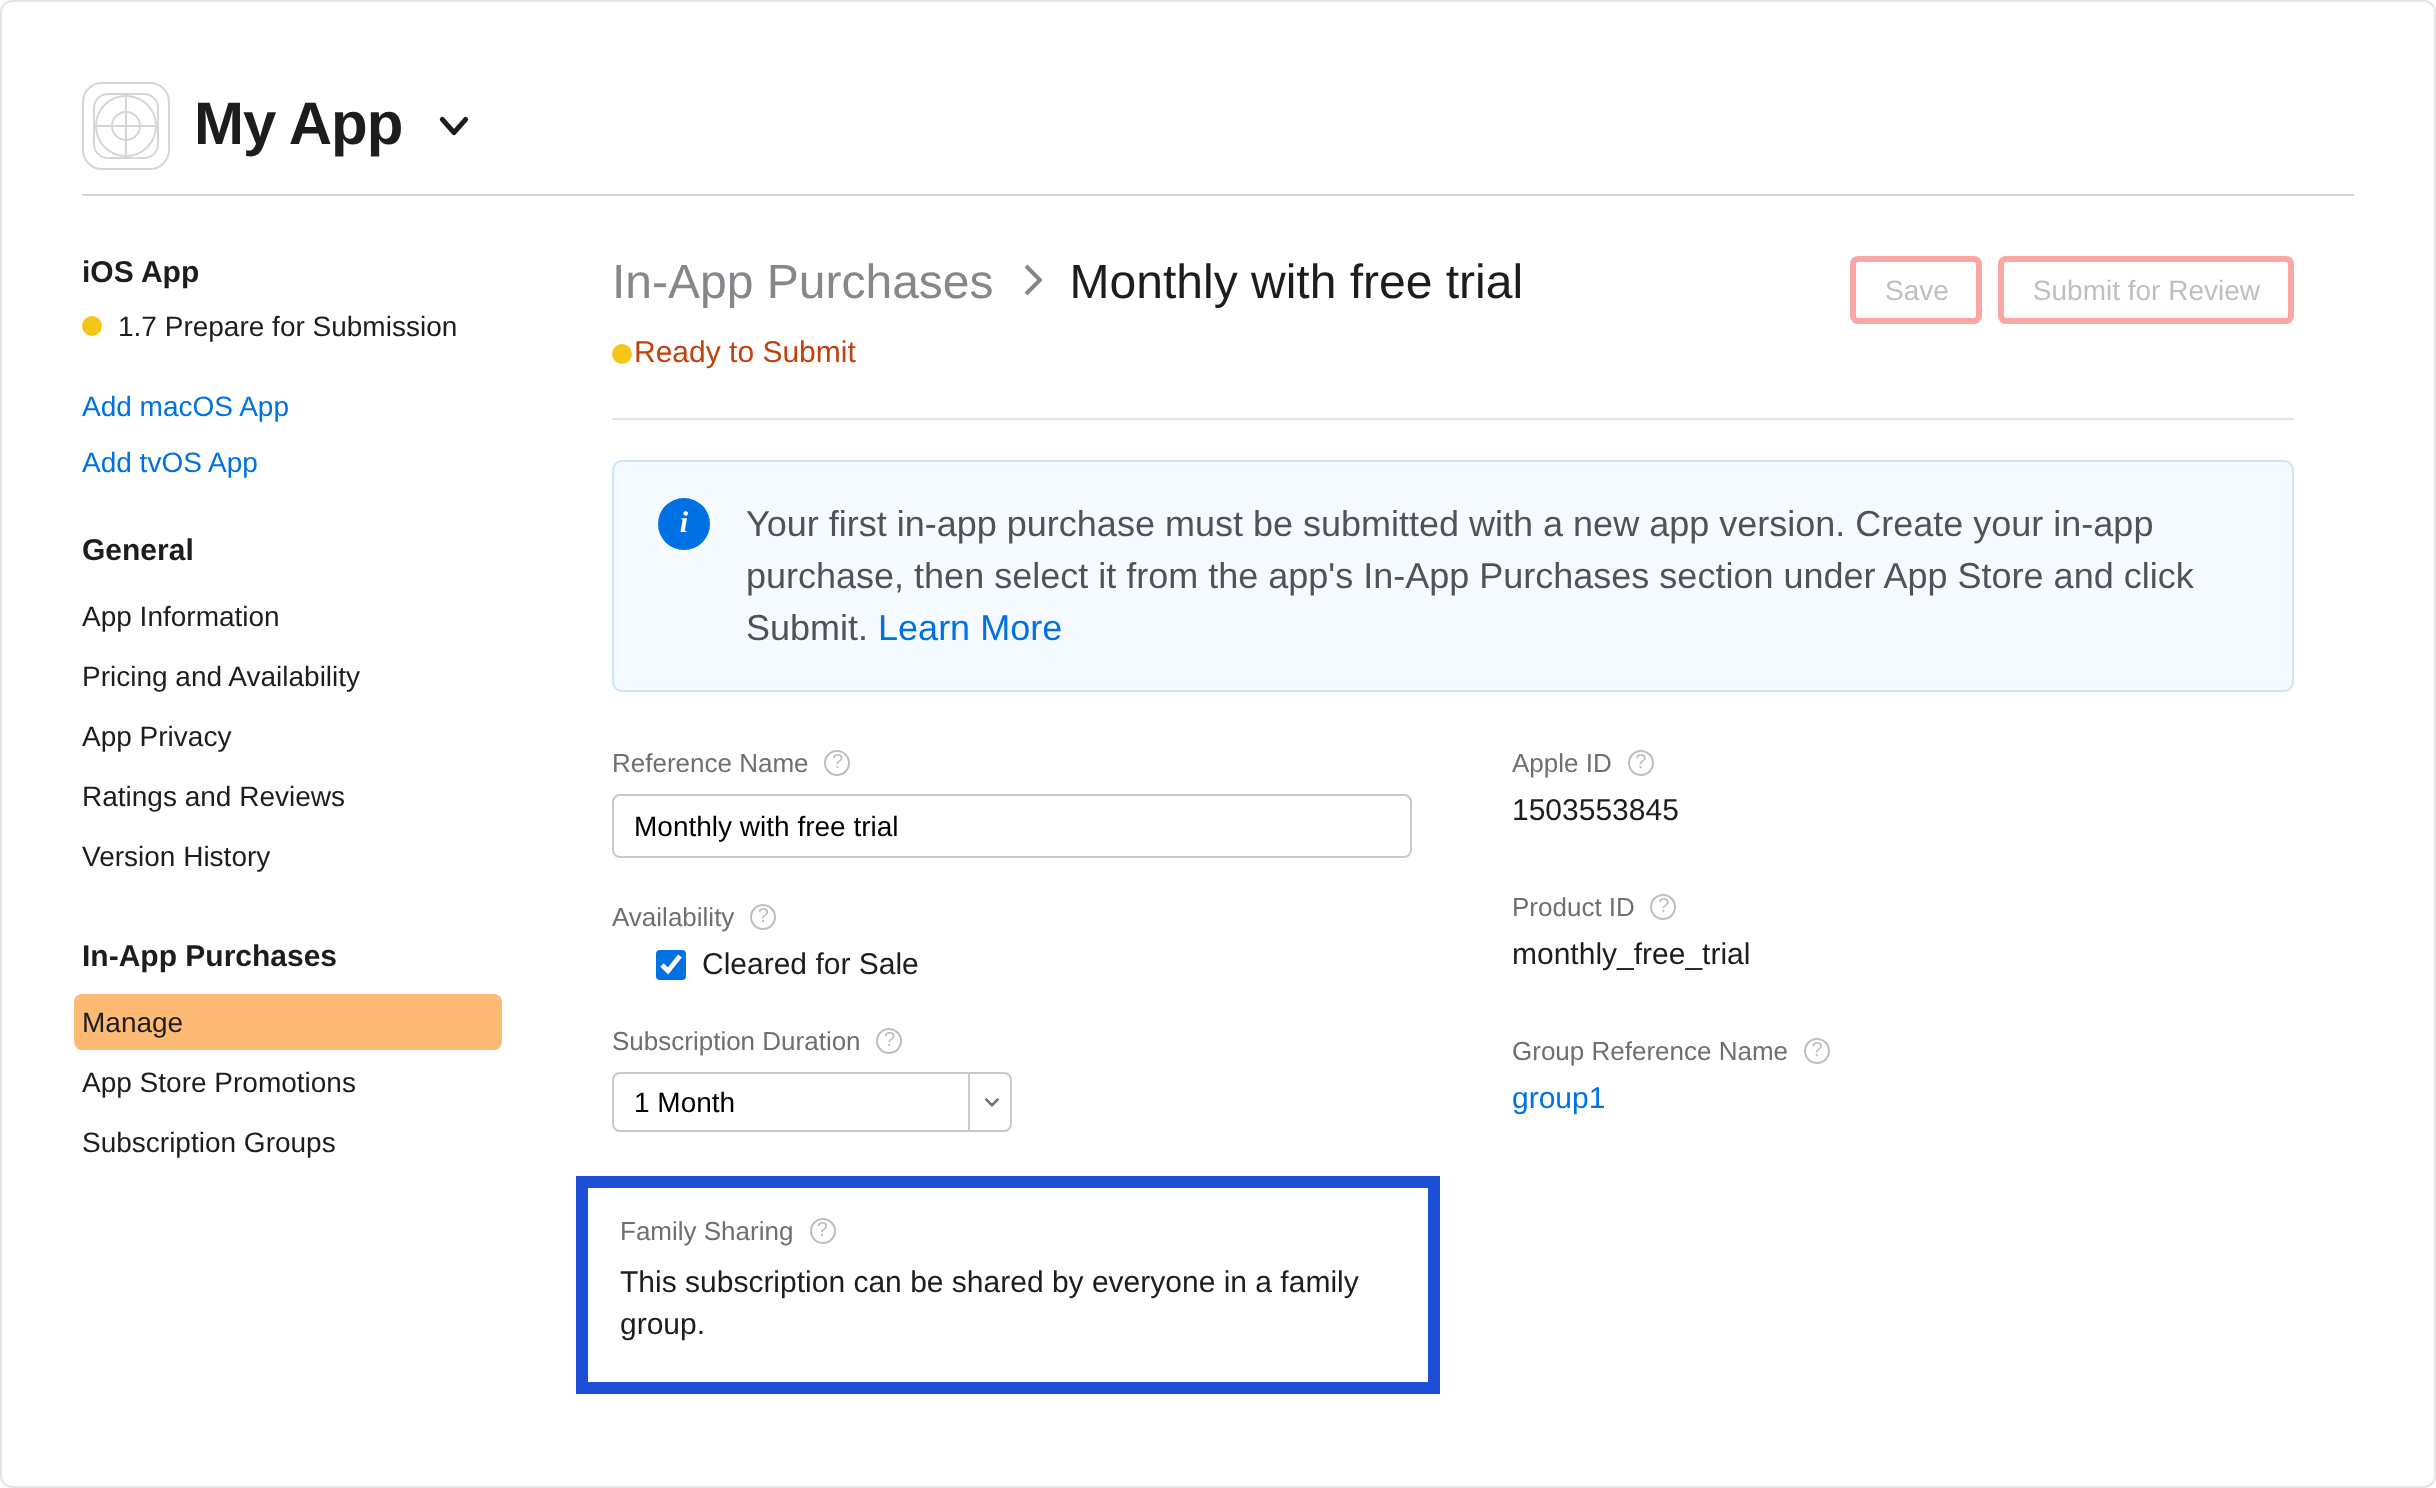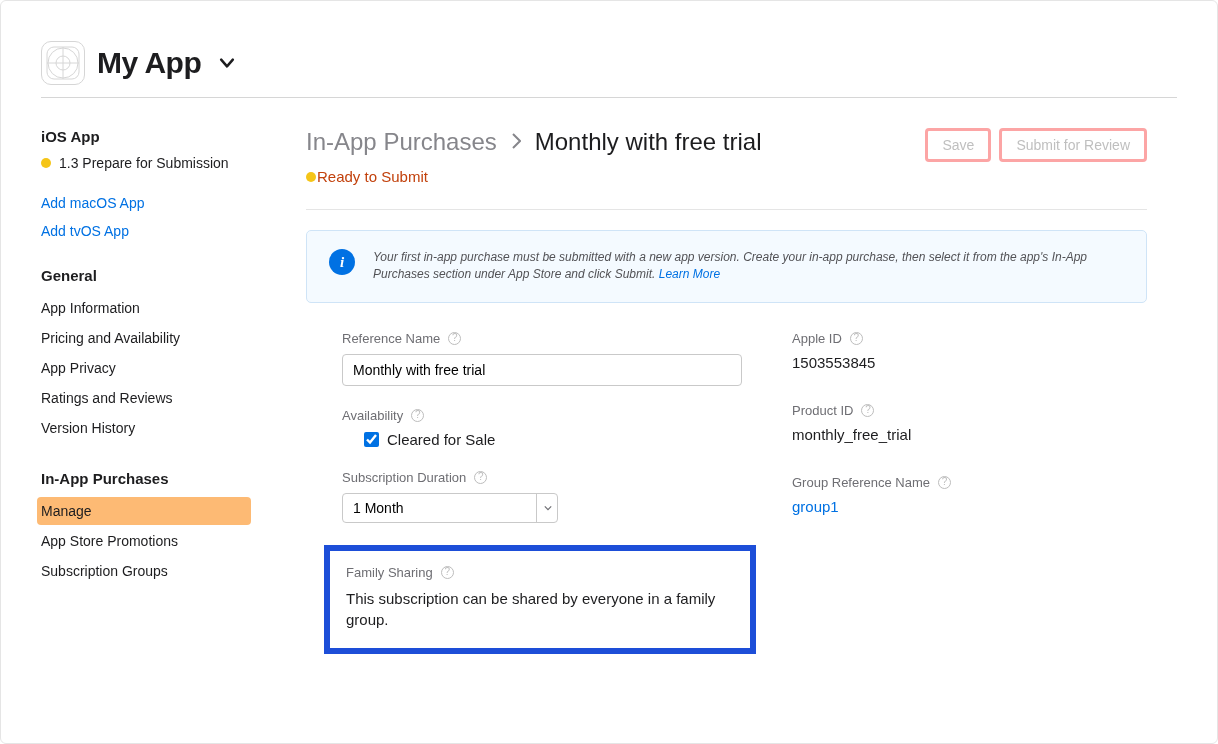--- a/index.html
+++ b/index.html
@@ -164,28 +164,28 @@
     width: 26px; height: 26px; border-radius: 50%;
     background: #0071e3;
     color: #fff;
     display: grid; place-items: center;
     font-family: Georgia, serif;
     font-style: italic;
     font-weight: bold;
     font-size: 15px;
     flex-shrink: 0;
   }
-  .info-text { color: #525256; font-size: 12px; line-height: 1.45; font-style: italic; }
+  .info-text { color: #525256; font-size: 18px; line-height: 1.45; }
   .info-text p { margin-bottom: 14px; }
   .info-text p:last-child { margin-bottom: 0; }
   .inline-link { color: #0071e3; cursor: pointer; }
 
   
   .form-cols { display: flex; gap: 50px; }
-  .form-left { flex: 0 0 400px; margin-left: 36px; }
+  .form-left { flex: 0 0 400px; }
   .form-right { flex: 1; }
 
   .field { margin-bottom: 22px; }
   .field-label {
     font-size: 13px;
     color: #6e6e73;
     margin-bottom: 8px;
     display: flex;
     align-items: center;
     gap: 8px;
@@ -212,21 +212,21 @@
     display: flex;
     align-items: center;
     gap: 8px;
     font-size: 15px;
     margin-top: 2px;
     padding-left: 22px;
   }
   .checkbox-row input { width: 15px; height: 15px; accent-color: #0071e3; }
   .select-wrap {
     position: relative;
-    width: 216px;
+    width: 200px;
   }
   .select-wrap select {
     width: 100%;
     border: 1px solid #c9c9c9;
     border-radius: 4px;
     padding: 6px 28px 6px 10px;
     font-size: 14px;
     appearance: none;
     background: #fff;
   }
@@ -276,21 +276,21 @@
     </svg>
   </div>
 </div>
 
 <div class="content">
 
   <div class="sidebar">
     <div class="side-heading">iOS App</div>
     <div class="version-line">
       <span class="dot-yellow"></span>
-      <span>1.3 Prepare for Submission</span>
+      <span>1.7 Prepare for Submission</span>
     </div>
     <div class="side-link">Add macOS App</div>
     <div class="side-link">Add tvOS App</div>
 
     <div class="side-section">
       <div class="side-heading">General</div>
       <div class="side-item">App Information</div>
       <div class="side-item">Pricing and Availability</div>
       <div class="side-item">App Privacy</div>
       <div class="side-item">Ratings and Reviews</div>

